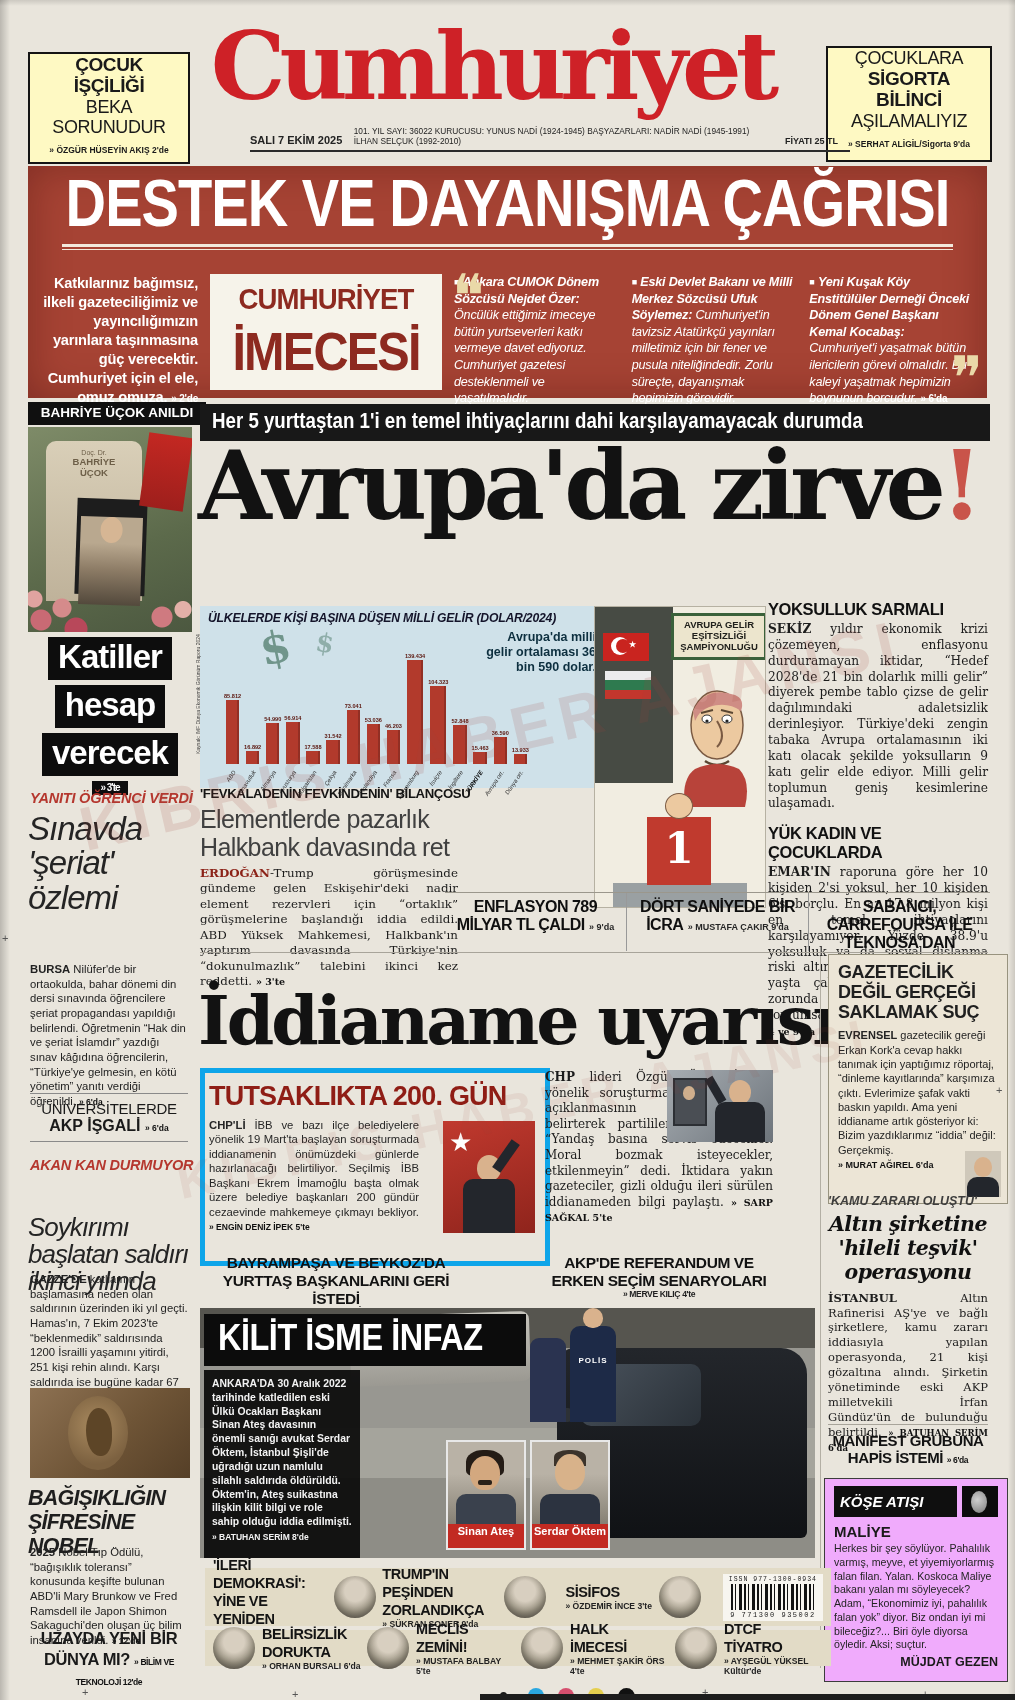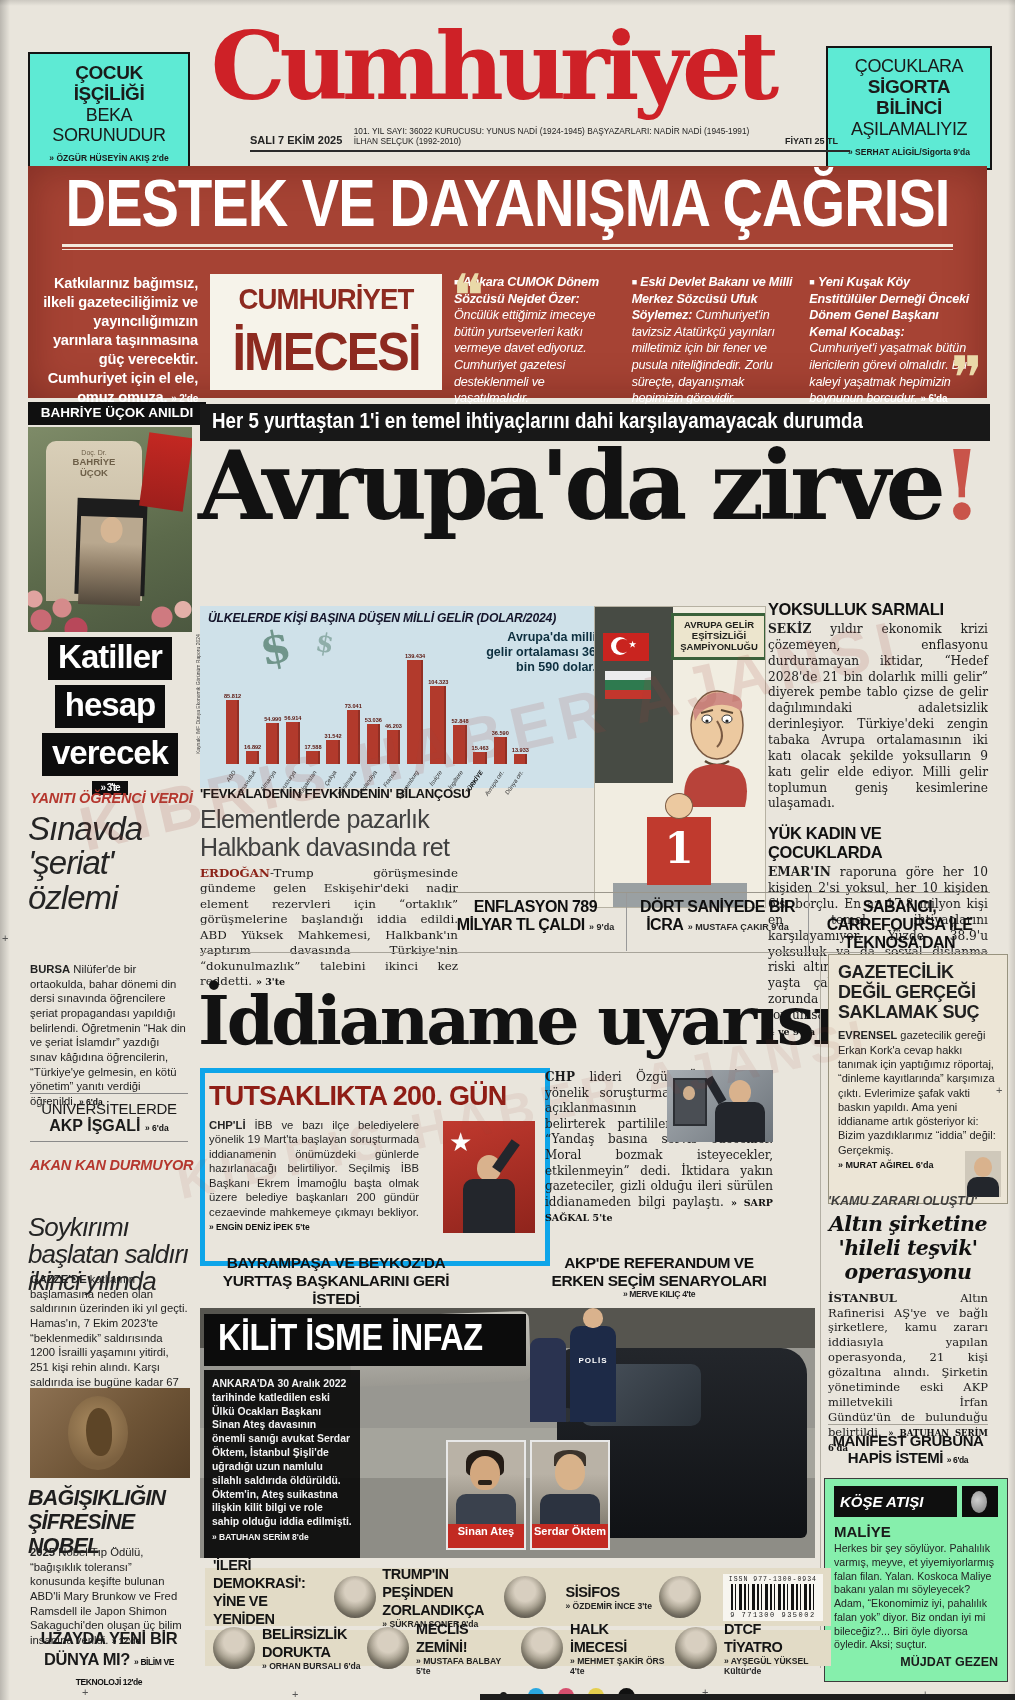--- a/index.html
+++ b/index.html
@@ -5,21 +5,21 @@
   html,body{margin:0;padding:0;background:#b5b2aa;}
   .page{position:relative;width:1015px;height:1700px;margin:0 auto;overflow:hidden;
         background:var(--paper,#e9e5dc);font-family:"Liberation Sans",sans-serif;color:#1a1a1a;}
   .abs{position:absolute;}
   .cond{display:inline-block;transform-origin:0 50%;}
   
   .edge-l{left:0;top:0;bottom:0;width:10px;background:linear-gradient(90deg,rgba(0,0,0,.20),rgba(0,0,0,0));}
   .edge-t{left:0;top:0;right:0;height:6px;background:linear-gradient(180deg,rgba(0,0,0,.12),rgba(0,0,0,0));}
   .edge-r{right:0;top:0;bottom:0;width:7px;background:linear-gradient(270deg,rgba(0,0,0,.12),rgba(0,0,0,0));}
   
-  .mast-box{border:2px solid #141414;background:#5eead4;text-align:center;padding-top:8px;line-height:1.12;}
+  .mast-box{border:2px solid #141414;background:#fef9c3;text-align:center;line-height:1.12;}
   .mast-box .b1{font-weight:bold;font-size:19px;letter-spacing:-.4px;}
   .mast-box .b2{font-size:18px;letter-spacing:-.4px;}
   .mast-ref{font-size:8.5px;font-weight:bold;margin-top:9px;}
   .logo{font-family:"DejaVu Serif",serif;font-weight:bold;color:var(--brand,#ce2127);
         font-size:94px;letter-spacing:-6px;line-height:.95;transform:scale(1.02,1.08);transform-origin:50% 50%;}
   .dateline{display:flex;justify-content:space-between;align-items:flex-end;font-size:8.3px;color:#222;}
   .dateline .dt{font-weight:bold;font-size:11px;}
   .dateline .pr{font-weight:bold;font-size:9px;}
   .mast-rule{height:2px;background:#2a2a2a;}
   
@@ -93,21 +93,21 @@
   .chp-kicker{font-size:21px;color:#1b1b1b;white-space:nowrap;letter-spacing:-.3px;}
   .tutsak-box{border:5px solid #0ea5e9;padding:8px 4px;}
   .tutsak-h{font-weight:bold;font-size:27px;letter-spacing:-.8px;color:var(--dark-red,#8f1d15);}
   .sans-body{font-size:11.3px;line-height:1.28;color:#262626;text-align:justify;}
   .ctr-teaser{text-align:center;font-weight:bold;font-size:15.5px;letter-spacing:-.4px;line-height:1.15;color:#121212;}
   
   .gaz-box{background:#ece5d6;border:1px solid #98937f;padding:8px 9px;}
   .gaz-h{font-weight:bold;font-size:18px;line-height:1.1;letter-spacing:-.4px;color:#1f1f1f;}
   .rr-body{font-size:11px;line-height:1.3;color:#242424;}
   .altin-h{font-family:"DejaVu Serif",serif;font-weight:bold;font-style:italic;font-size:20.5px;line-height:1.18;color:#101010;letter-spacing:-.5px;text-align:center;}
-  .kose-box{background:#86efac;border:1.5px solid #3c3c3c;padding:7px 9px;}
+  .kose-box{background:#f0abfc;border:1.5px solid #3c3c3c;padding:7px 9px;}
   .kose-head{background:#0f0f0f;color:#fff;font-weight:bold;font-style:italic;font-size:15px;padding:7px 6px;}
   
   .kilit{overflow:hidden;background:linear-gradient(180deg,#56554f 0 40px,#989791 40px 120px,#a5a49c 120px 170px,#8e8d86 170px);}
   .kilit-h{background:#0c0c0c;color:#fff;font-weight:bold;font-size:36px;letter-spacing:-.5px;padding:3px 14px 7px;white-space:nowrap;}
   .kilit-panel{background:rgba(10,10,10,.93);color:#f3f3f3;font-weight:bold;font-size:10.4px;line-height:1.33;padding:7px 8px;}
   .portrait{border:2px solid #e8e8e8;overflow:hidden;background:linear-gradient(180deg,#b9b2a6 0 30%,#8e887c 70%,#6a655c);}
   .cap{position:absolute;left:0;right:0;bottom:0;background:#c22a22;color:#fff;font-weight:bold;font-size:11px;text-align:center;padding:1px 0 11px;}
   .head-sk{position:absolute;border-radius:50% 50% 46% 46%;background:#d9b28d;}
   .suit{position:absolute;background:#23262c;border-radius:10px 10px 0 0;}
   

